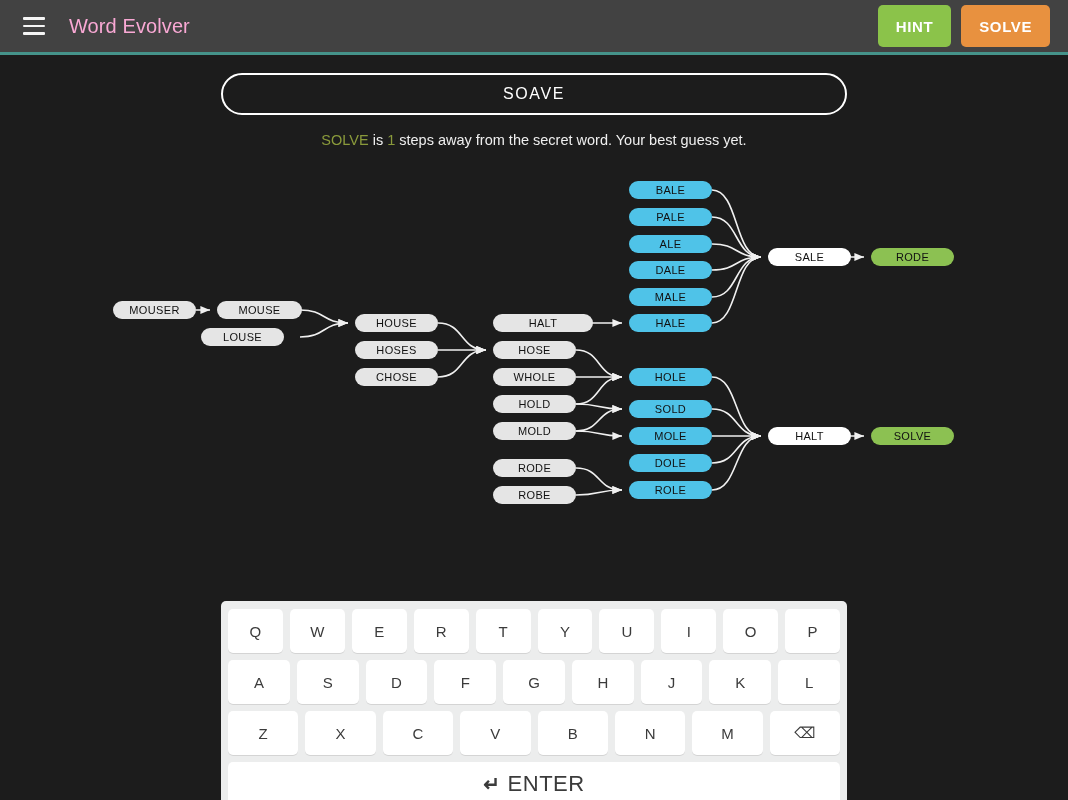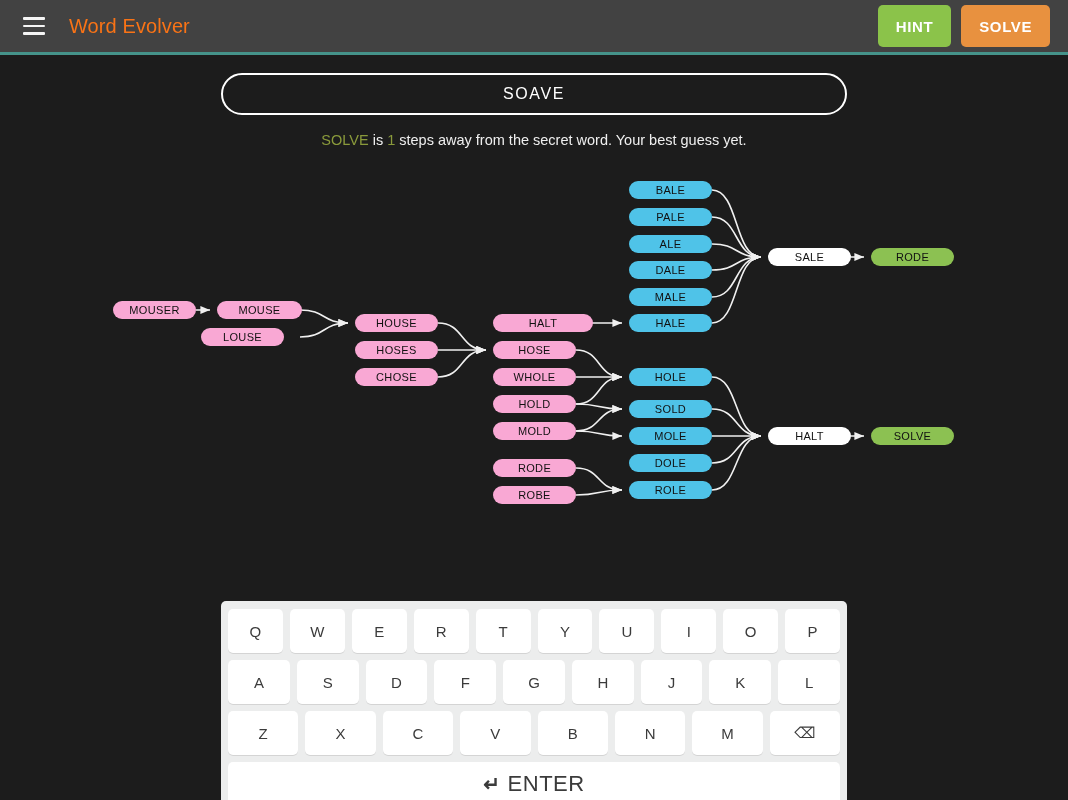--- a/index.html
+++ b/index.html
@@ -28,21 +28,21 @@
     justify-content: center; align-items: center;
     gap: 5px;
     cursor: pointer;
     margin-left: 3px;
   }
   #menu-button span {
     display: block; width: 22px; height: 2.5px;
     background: #f5f5f5; border-radius: 1px;
   }
   #app-title {
-    color: #f97316;
+    color: #f9a8d4;
     font-size: 20px;
     margin-left: 16px;
     letter-spacing: 0.1px;
     white-space: nowrap;
   }
   #header-actions {
     margin-left: auto;
     display: flex;
     gap: 10px;
     padding-right: 6px;
@@ -107,21 +107,21 @@
     border-radius: 9px;
     display: flex;
     align-items: center;
     justify-content: center;
     font-size: 11px;
     color: #111111;
     letter-spacing: 0.35px;
     cursor: pointer;
     white-space: nowrap;
   }
-  .node.pale    { background: #f9a8d4; }
+  .node.pale    { background: #e5e5e5; }
   .node.bright  { background: #4fc3e8; }
   .node.white   { background: #ffffff; }
   .node.green   { background: #8cc152; }
 
   
   #keyboard {
     position: absolute;
     left: 221px;
     top: 601px;
     width: 626px;

